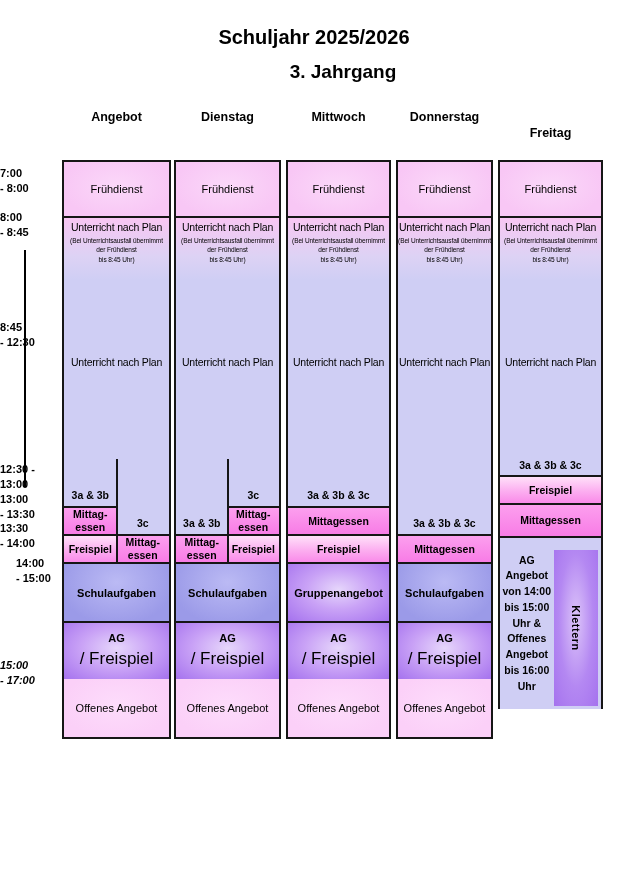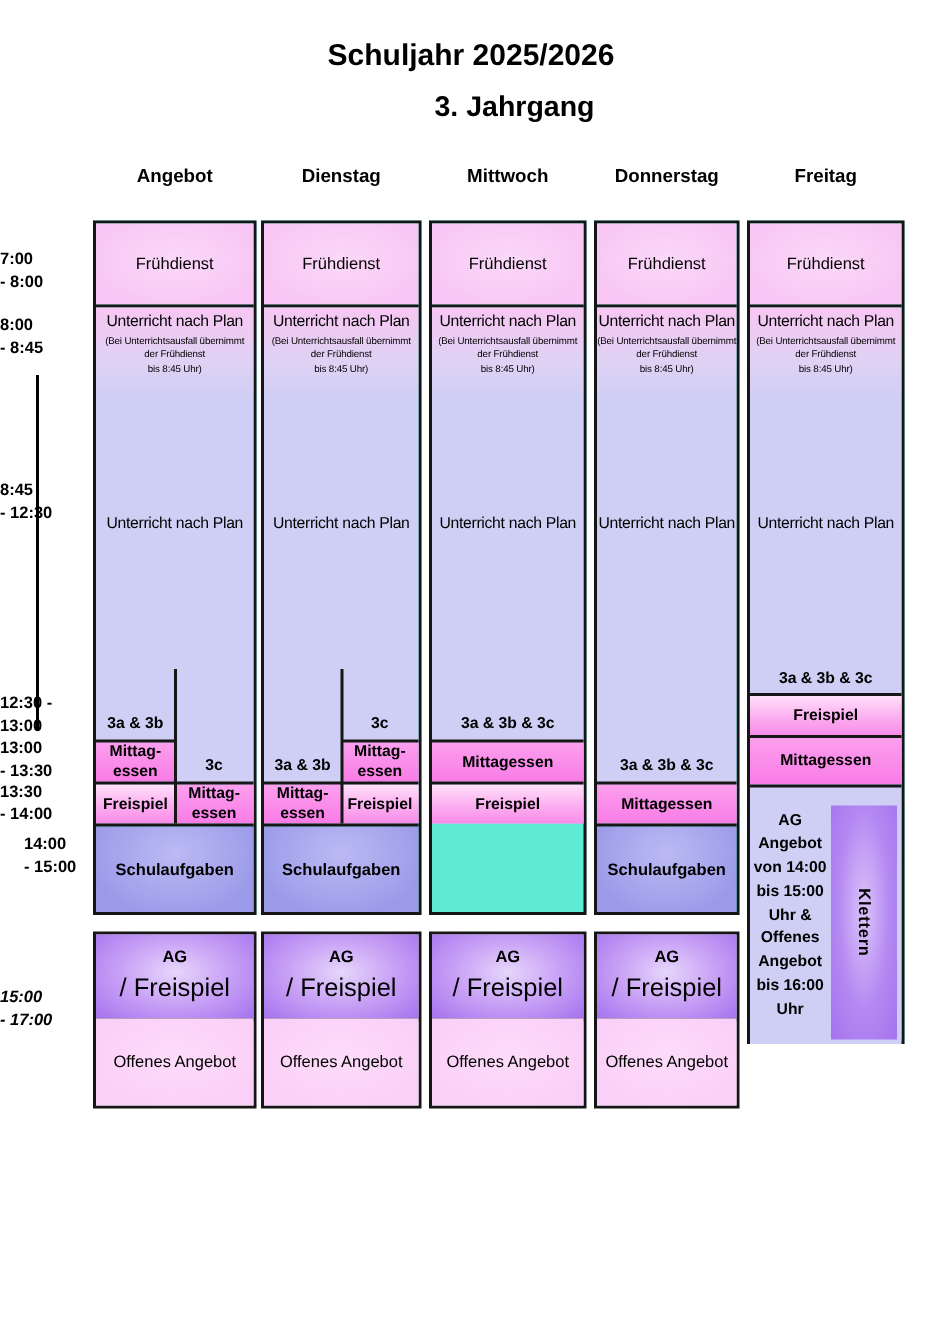--- a/index.html
+++ b/index.html
@@ -13,21 +13,21 @@
 
   .dayh{position:absolute;top:110px;height:18px;text-align:center;
         font-size:12.5px;font-weight:bold;}
 
   .time{position:absolute;left:0;width:56px;text-align:left;font-size:11px;
         font-weight:bold;line-height:1.35;white-space:pre-line;}
 
   .bracket{position:absolute;left:24px;top:250px;width:2px;height:237px;background:#000;}
 
   .block{position:absolute;box-sizing:border-box;border:2px solid var(--border);
-         background:#5eead4;}
+         background:#3b82f6;margin-top:13px;}
 
   .cell{position:absolute;box-sizing:border-box;display:flex;align-items:center;
         justify-content:center;text-align:center;}
 
   .fruh{top:0;left:0;right:0;height:56px;border-bottom:2px solid var(--border);
         background:radial-gradient(ellipse at 50% 45%, #fbd8f9 0%, var(--pink-light) 75%);
         font-size:11px;}
 
   .main{position:absolute;left:0;right:0;top:56px;
         background:linear-gradient(180deg, #f8c6f3 0px, #ddd2f4 38px, var(--lavender) 62px);}
@@ -83,21 +83,21 @@
 
 <div id="page">
 
   <div class="title1">Schuljahr 2025/2026</div>
   <div class="title2">3. Jahrgang</div>
 
   <div class="dayh" style="left:62px;width:109px;">Angebot</div>
   <div class="dayh" style="left:174px;width:107px;">Dienstag</div>
   <div class="dayh" style="left:286px;width:105px;">Mittwoch</div>
   <div class="dayh" style="left:396px;width:97px;">Donnerstag</div>
-  <div class="dayh" style="left:498px;width:105px;">Freitag</div>
+  <div class="dayh" style="left:498px;width:105px;margin-top:16px;">Freitag</div>
 
   <div class="time" style="top:166px;">7:00
 - 8:00</div>
   <div class="time" style="top:210px;">8:00
 - 8:45</div>
   <div class="time" style="top:320px;">8:45
 - 12:30</div>
   <div class="time" style="top:462px;">12:30 -
 13:00</div>
   <div class="time" style="top:492px;">13:00
@@ -156,20 +156,21 @@
     <div class="main" style="height:344px;">
       <div class="un-top">Unterricht nach Plan</div>
       <div class="note">(Bei Unterrichtsausfall übernimmt
 der Frühdienst
 bis 8:45 Uhr)</div>
       <div class="un-mid">Unterricht nach Plan</div>
       <div class="grp" style="left:0;right:0;top:269px;">3a &amp; 3b &amp; 3c</div>
       <div class="cell meal" style="left:0;right:0;top:288px;height:28px;">Mittagessen</div>
       <div class="cell free" style="left:0;right:0;top:316px;height:28px;">Freispiel</div>
     </div>
+    <div class="cell brow gruppen">Gruppenangebot</div>
   </div>
 
   <div class="block" style="left:396px;width:97px;top:147px;height:463px;">
     <div class="cell fruh">Frühdienst</div>
     <div class="main" style="height:344px;">
       <div class="un-top">Unterricht nach Plan</div>
       <div class="note">(Bei Unterrichtsausfall übernimmt
 der Frühdienst
 bis 8:45 Uhr)</div>
       <div class="un-mid">Unterricht nach Plan</div>

